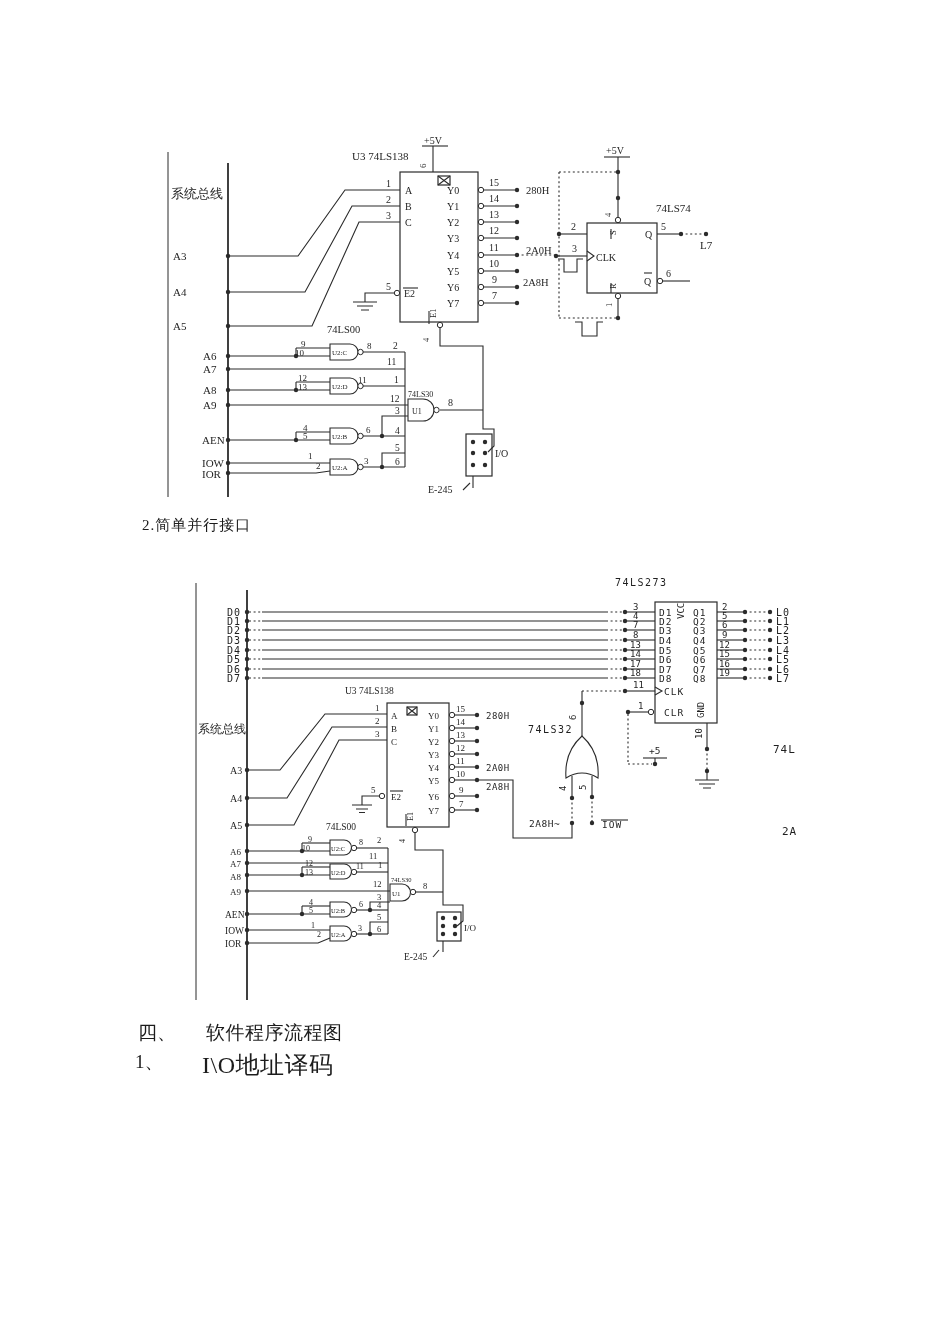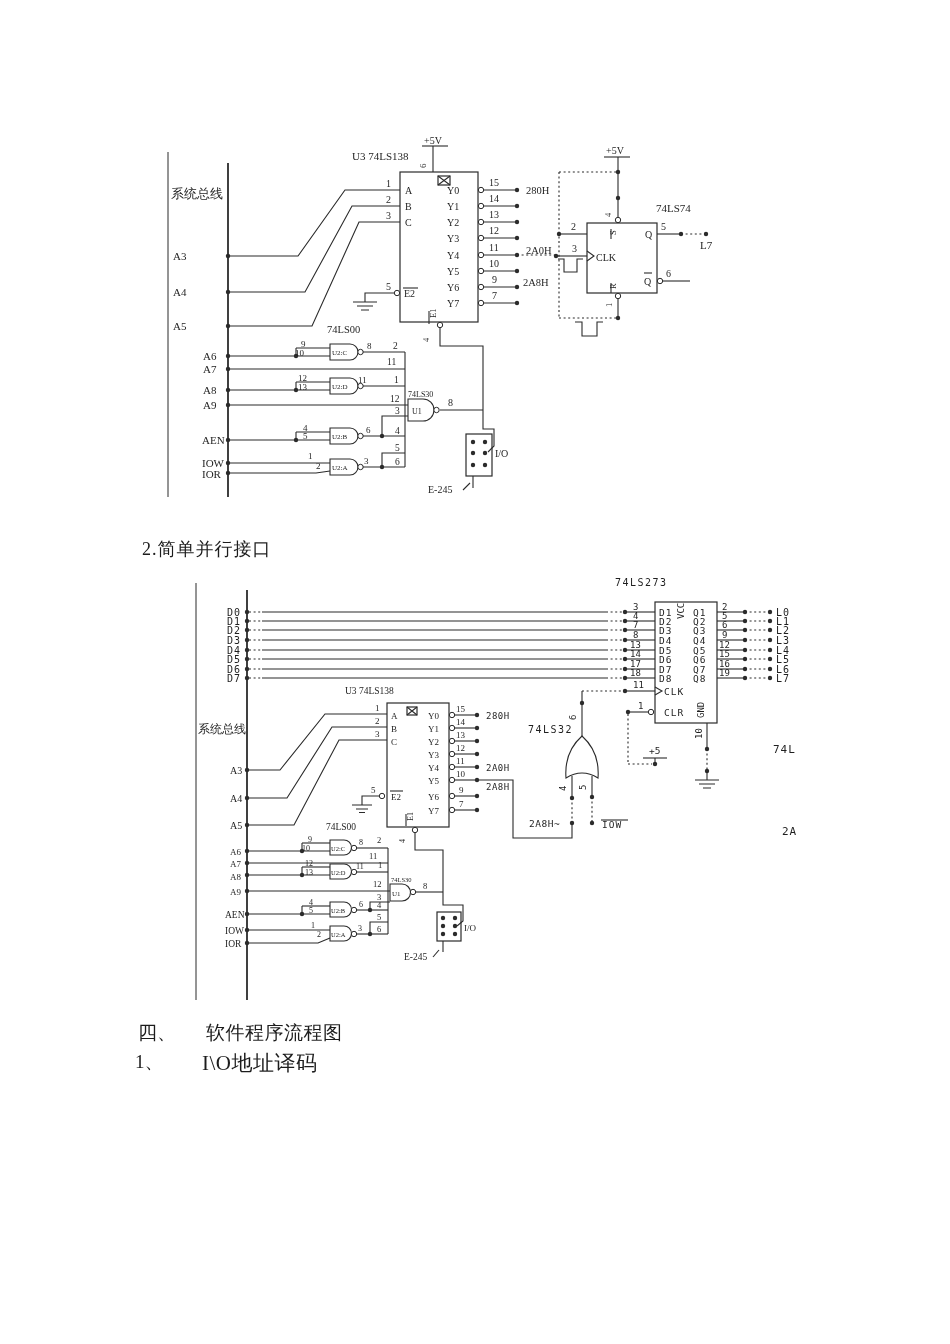--- a/index.html
+++ b/index.html
@@ -2,25 +2,25 @@
 <html><head>
 <meta charset="utf-8">
 <style>
   html,body{margin:0;padding:0;}
   body{width:950px;height:1344px;background:#ffffff;position:relative;overflow:hidden;
        font-family:"Liberation Serif","DejaVu Serif",serif;}
   #page{position:absolute;inset:0;width:950px;height:1344px;}
   #schem{position:absolute;left:0;top:0;width:950px;height:1344px;}
   .heading{position:absolute;color:#1c1c1c;white-space:pre;
            font-family:"Liberation Serif","DejaVu Serif",serif;}
-  #h-sec2{left:142px;top:537px;font-size:18px;letter-spacing:1px;}
+  #h-sec2{left:142px;top:516px;font-size:15px;letter-spacing:1px;}
   #h-sec4-num{left:138px;top:1020px;font-size:19px;}
   #h-sec4-title{left:206px;top:1020px;font-size:19px;letter-spacing:0.5px;}
   #h-item1-num{left:135px;top:1049px;font-size:19px;}
-  #h-item1-title{left:202px;top:1049px;font-size:21px;letter-spacing:0.5px;}
+  #h-item1-title{left:202px;top:1049px;font-size:24px;letter-spacing:0.5px;}
 </style>
 </head>
 <body>
 
 <div id="page">
   <svg id="schem" viewBox="0 0 950 1344">
     <g>
         <path d="M168,152 V497" fill="none" stroke="#2b2b2b" stroke-width="1"></path>
         <path d="M228,163 V497" fill="none" stroke="#2b2b2b" stroke-width="1.8"></path>
         <text x="171" y="198" font-size="13" fill="#1f1f1f" font-family="&quot;Liberation Serif&quot;, &quot;DejaVu Serif&quot;, serif">系统总线</text>

